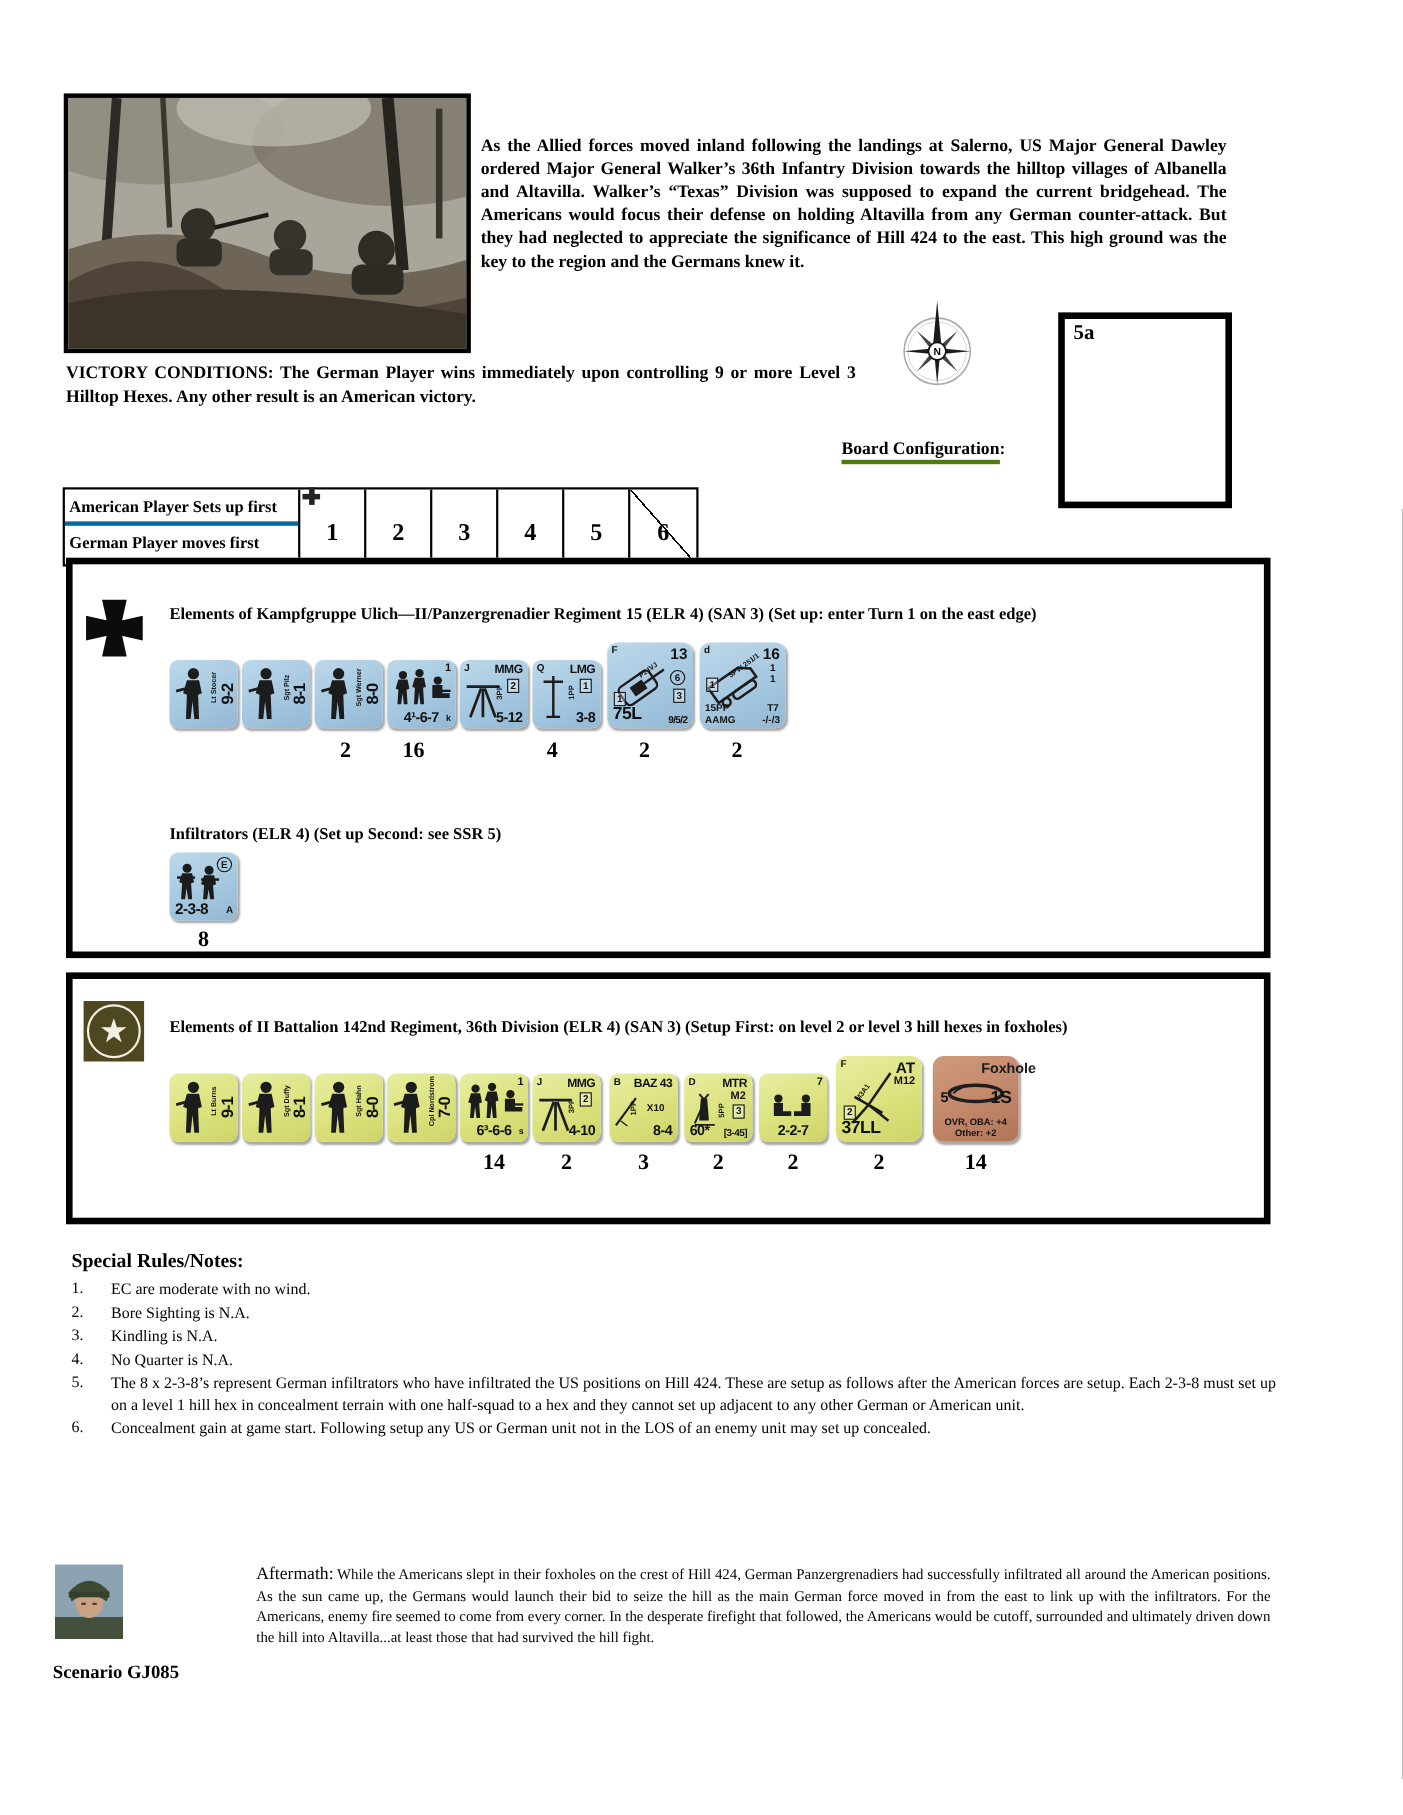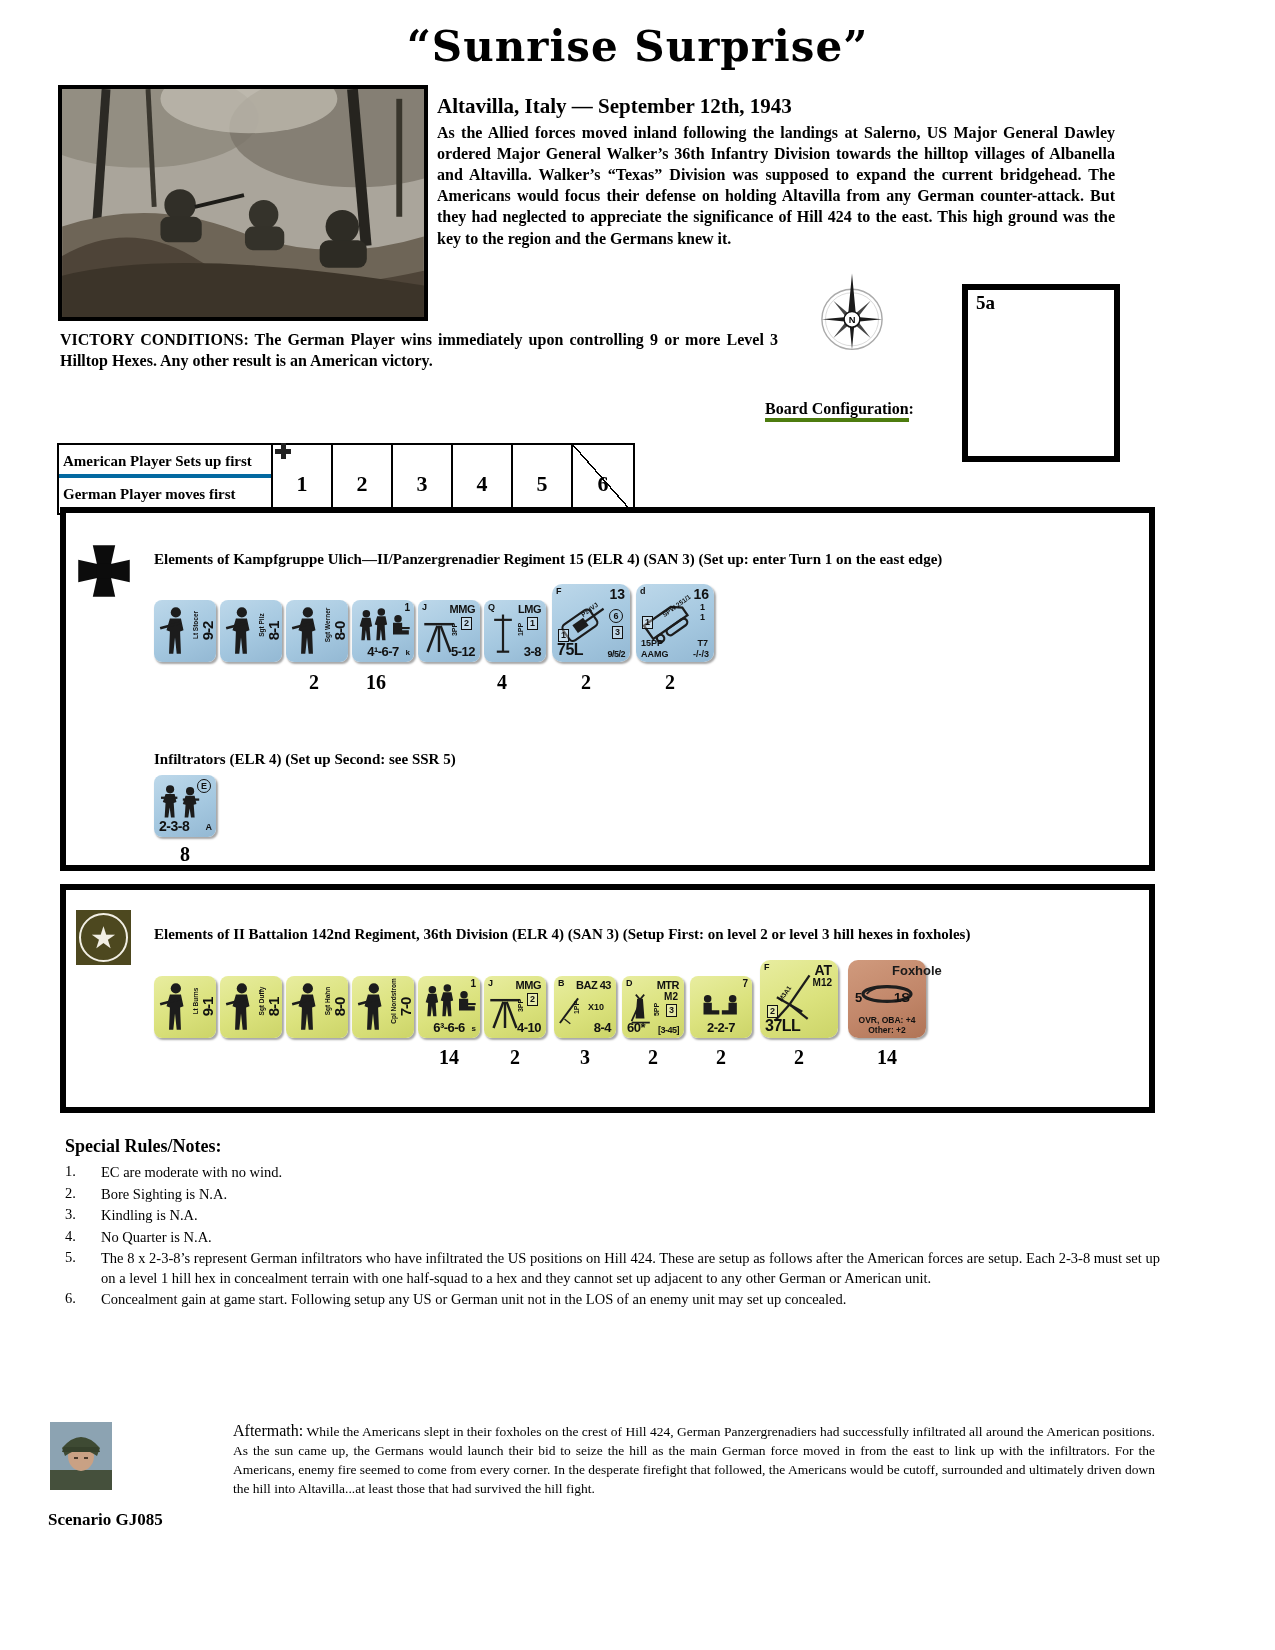--- a/index.html
+++ b/index.html
@@ -89,21 +89,21 @@
   .lval{position:absolute;top:0;bottom:0;right:1px;width:16px;}
   .lval span{position:absolute;left:50%;top:50%;transform:translate(-50%,-50%) rotate(-90deg);
              font-size:15px;font-weight:bold;white-space:nowrap;letter-spacing:-1px;}
   .solsvg{position:absolute;left:4px;top:6px;width:34px;height:52px;}
   .sqsvg{position:absolute;left:3px;top:7px;width:56px;height:40px;}
   .mgsvg{position:absolute;left:3px;top:11px;width:36px;height:46px;}
   .cnt{position:absolute;width:40px;text-align:center;font-size:20px;font-weight:bold;
        font-family:"Liberation Serif",serif;}
   .fh-title{position:absolute;top:3px;left:0;right:0;text-align:center;font-size:13px;font-weight:bold;color:#1a1a1a;padding-left:44px;}
   .fh-l{position:absolute;left:7px;top:30px;font-size:13px;font-weight:bold;}
-  .fh-r{position:absolute;right:16px;top:30px;font-size:13px;font-weight:bold;}
+  .fh-r{position:absolute;right:6px;top:30px;font-size:16px;font-weight:bold;}
   .fh-1{position:absolute;bottom:13px;left:0;right:0;text-align:center;font-size:8.5px;font-weight:bold;}
   .fh-2{position:absolute;bottom:3px;left:0;right:0;text-align:center;font-size:8.5px;font-weight:bold;}
 
   
   .sr-head{position:absolute;left:65px;top:1136px;font-size:18px;font-weight:bold;}
   .sr-list{position:absolute;left:65px;top:1163px;width:1095px;}
   .sr-row{display:flex;margin-bottom:2px;}
   .sr-num{width:36px;flex:0 0 36px;font-size:14.5px;}
   .sr-text{flex:1;font-size:14.5px;line-height:1.35;text-align:justify;}
 
@@ -206,21 +206,20 @@
           <rect x="24" y="44" width="26" height="8" rx="4"></rect>
         </g>
       </symbol>
       <symbol id="ic-foxhole" viewBox="0 0 64 26">
         <ellipse cx="32" cy="13" rx="26" ry="8" fill="none" stroke="#1e1e1e" stroke-width="3.5"></ellipse>
         <path d="M10 13 q8 -9 26 -8" stroke="#1e1e1e" stroke-width="2" fill="none"></path>
       </symbol>
     </defs>
   </svg>
 
-  <div class="title">“Sunrise Surprise”</div>
 
   <div class="photo">
     <svg viewBox="0 0 368 232" width="362" height="228">
       <rect x="0" y="0" width="368" height="232" fill="#aaa59b"></rect>
       <ellipse cx="80" cy="30" rx="120" ry="50" fill="#8d887c" opacity="0.8"></ellipse>
       <ellipse cx="300" cy="40" rx="130" ry="60" fill="#7c766a" opacity="0.8"></ellipse>
       <ellipse cx="190" cy="10" rx="90" ry="35" fill="#c4c0b5" opacity="0.7"></ellipse>
       <rect x="36" y="0" width="9" height="150" fill="#2c2a25" transform="rotate(4 40 60)"></rect>
       <rect x="88" y="0" width="5" height="120" fill="#3a372f" transform="rotate(-3 90 60)"></rect>
       <rect x="296" y="0" width="11" height="160" fill="#26241f" transform="rotate(-5 300 70)"></rect>
@@ -231,21 +230,20 @@
       <rect x="100" y="130" width="42" height="26" rx="8" fill="#302e27"></rect>
       <circle cx="205" cy="128" r="15" fill="#35332b"></circle>
       <rect x="186" y="140" width="40" height="24" rx="8" fill="#34322a"></rect>
       <circle cx="285" cy="140" r="17" fill="#2e2c25"></circle>
       <rect x="262" y="154" width="48" height="28" rx="9" fill="#2d2b24"></rect>
       <line x1="135" y1="120" x2="185" y2="108" stroke="#1d1c18" stroke-width="4"></line>
       <path d="M0 190 Q120 160 368 200 V232 H0 Z" fill="#3c3429"></path>
     </svg>
   </div>
 
-  <div class="loc">Altavilla, Italy — September 12th, 1943</div>
   <div class="desc">As the Allied forces moved inland following the landings at Salerno, US Major General Dawley ordered Major General Walker’s 36th Infantry Division towards the hilltop villages of Albanella and Altavilla. Walker’s “Texas” Division was supposed to expand the current bridgehead. The Americans would focus their defense on holding Altavilla from any German counter-attack. But they had neglected to appreciate the significance of Hill 424 to the east. This high ground was the key to the region and the Germans knew it.</div>
 
   <div class="vc"><span>VICTORY CONDITIONS</span><span>: The German Player wins immediately upon controlling 9 or more Level 3 Hilltop Hexes. Any other result is an American victory.</span></div>
 
   <svg class="compass" viewBox="0 0 100 120">
     <circle cx="50" cy="66" r="42" fill="none" stroke="#aaa" stroke-width="2"></circle>
     <circle cx="50" cy="66" r="37" fill="none" stroke="#ccc" stroke-width="1"></circle>
     <g fill="#1b1b1b">
       <path d="M50 2 L56 66 L50 58 L44 66 Z"></path>
       <path d="M50 108 L54 66 L50 72 L46 66 Z"></path>

